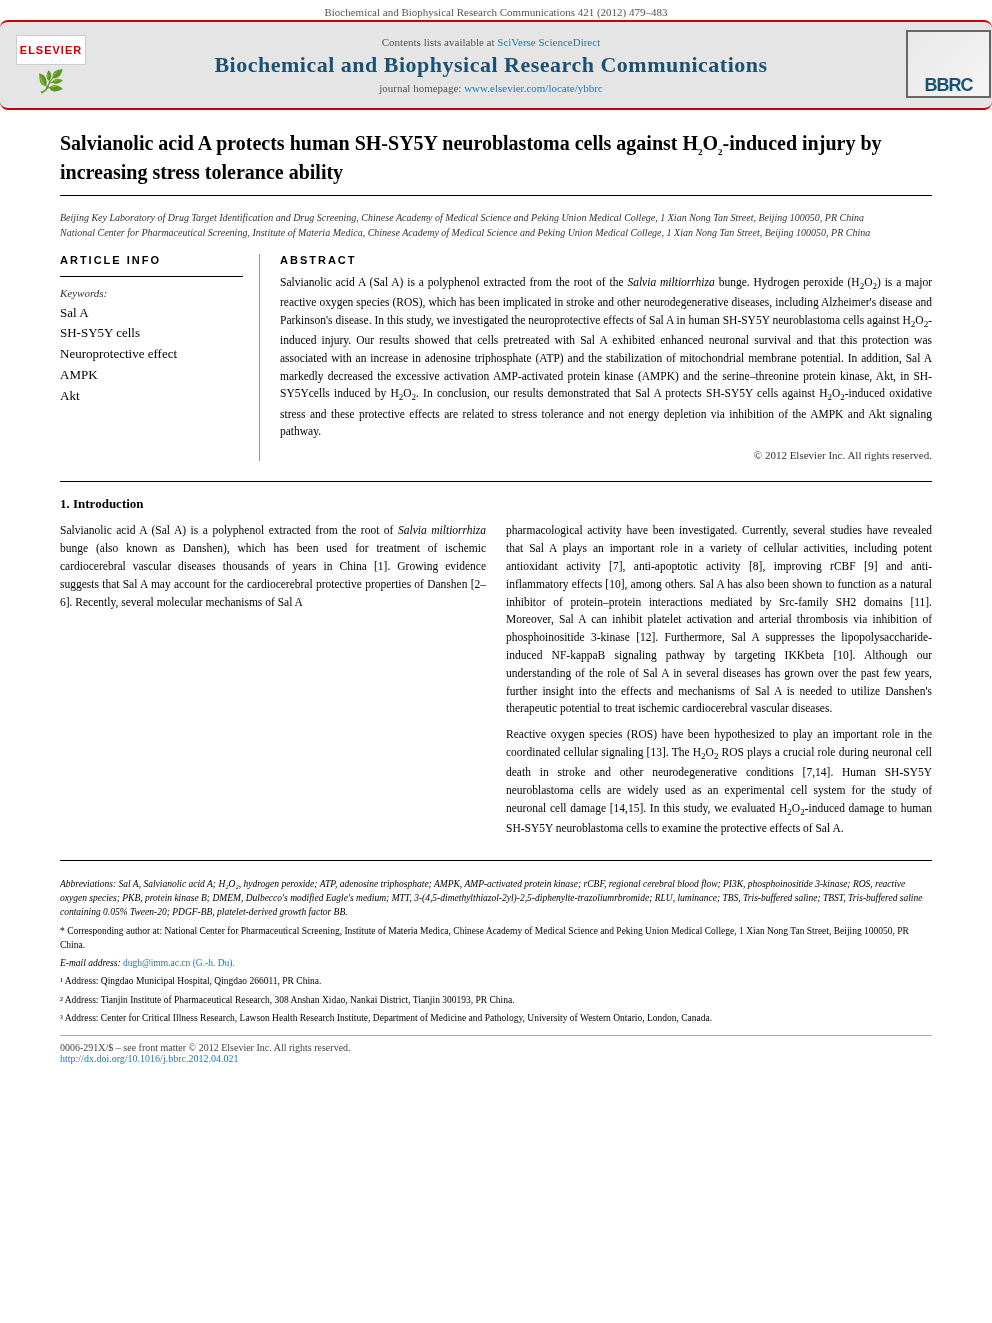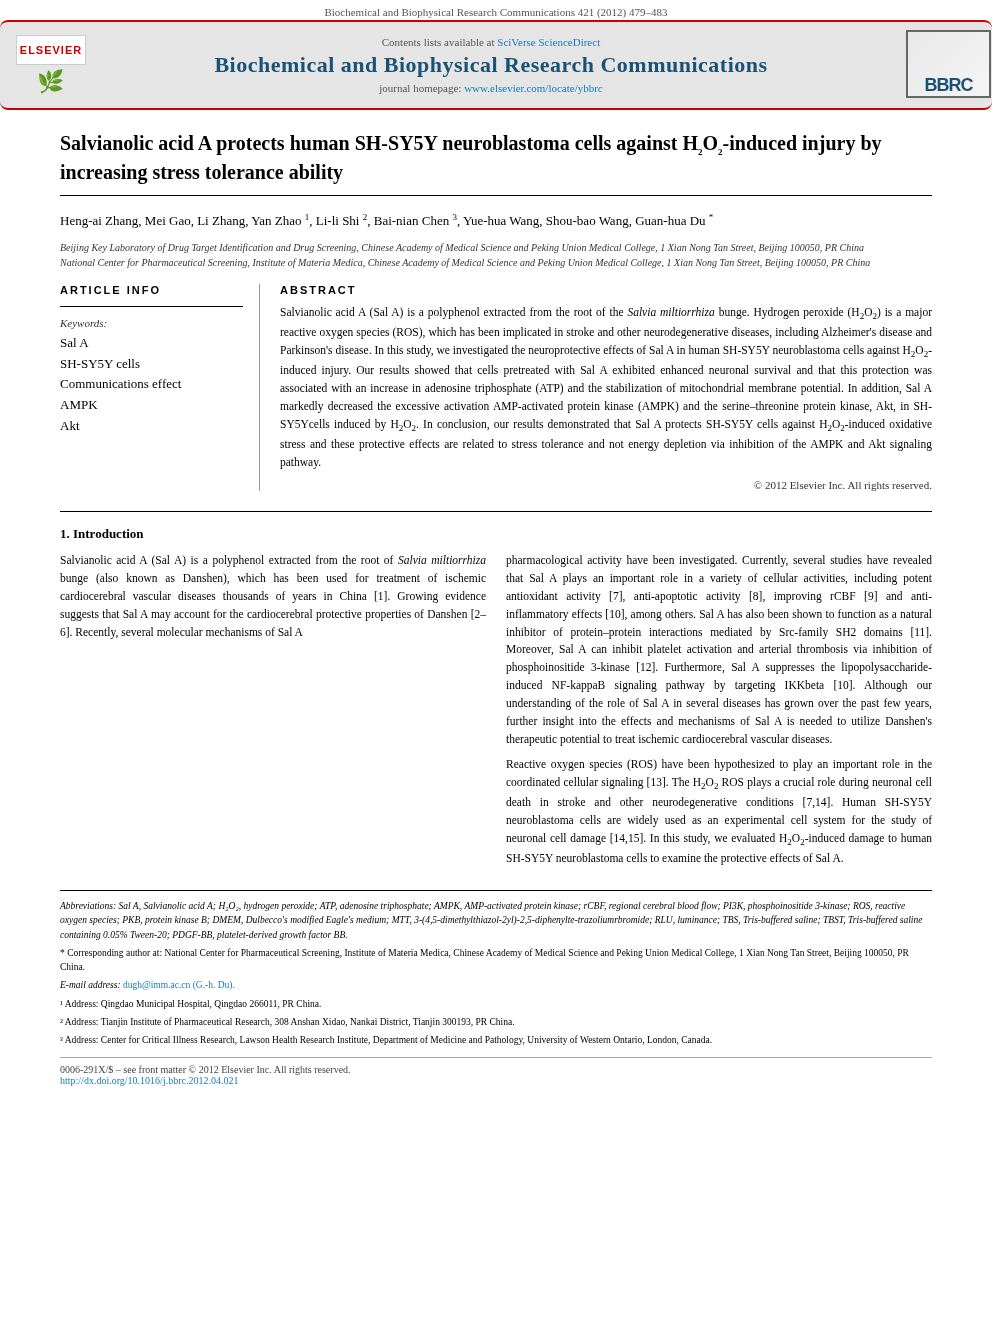--- a/index.html
+++ b/index.html
@@ -233,21 +233,21 @@
       color: #000;
       text-align: justify;
     }
     .body-col p { margin-bottom: 8px; }
     .body-col em { font-style: italic; }
 
     
     .footnotes-section {
       border-top: 1px solid #000;
       margin-top: 14px;
-      padding-top: 8px;
+      padding-top: 16px;
       font-size: 9.5px;
       line-height: 1.5;
       color: #000;
     }
     .footnotes-section p { margin-bottom: 4px; }
 
     
     .bottom-bar {
       margin-top: 10px;
       border-top: 1px solid #aaa;
@@ -298,43 +298,39 @@
   </div>
 </div>
 
 <div class="article-content">
 
   <div class="article-title">
     Salvianolic acid A protects human SH-SY5Y neuroblastoma cells against
     H<sub>2</sub>O<sub>2</sub>-induced injury by increasing stress tolerance ability
   </div>
 
-  <div class="article-authors">
-    Heng-ai Zhang, Mei Gao, Li Zhang, Yan Zhao <sup>1</sup>, Li-li Shi <sup>2</sup>, Bai-nian Chen <sup>3</sup>, Yue-hua Wang,
-    Shou-bao Wang, Guan-hua Du <sup>*</sup>
-  </div>
 
   <div class="affiliations">
     <div>Beijing Key Laboratory of Drug Target Identification and Drug Screening, Chinese Academy of Medical Science and Peking Union Medical College, 1 Xian Nong Tan Street, Beijing 100050, PR China</div>
     <div>National Center for Pharmaceutical Screening, Institute of Materia Medica, Chinese Academy of Medical Science and Peking Union Medical College, 1 Xian Nong Tan Street, Beijing 100050, PR China</div>
   </div>
 
   <div class="two-col">
 
     <div class="left-col">
       <div class="section-header">ARTICLE INFO</div>
 
 
       <hr class="divider-line">
 
       <div class="article-info-item">
         <div class="keywords-title">Keywords:</div>
         <div class="keyword-item">Sal A</div>
         <div class="keyword-item">SH-SY5Y cells</div>
-        <div class="keyword-item">Communications effect</div>
+        <div class="keyword-item">Neuroprotective effect</div>
         <div class="keyword-item">AMPK</div>
         <div class="keyword-item">Akt</div>
       </div>
     </div>
 
     <div class="right-col">
       <div class="section-header">ABSTRACT</div>
 
       <div class="abstract-text">
         <p>

